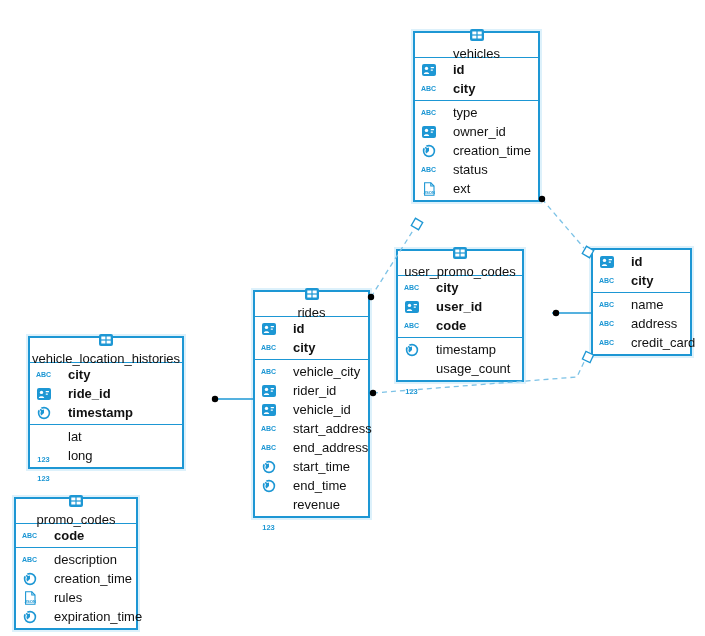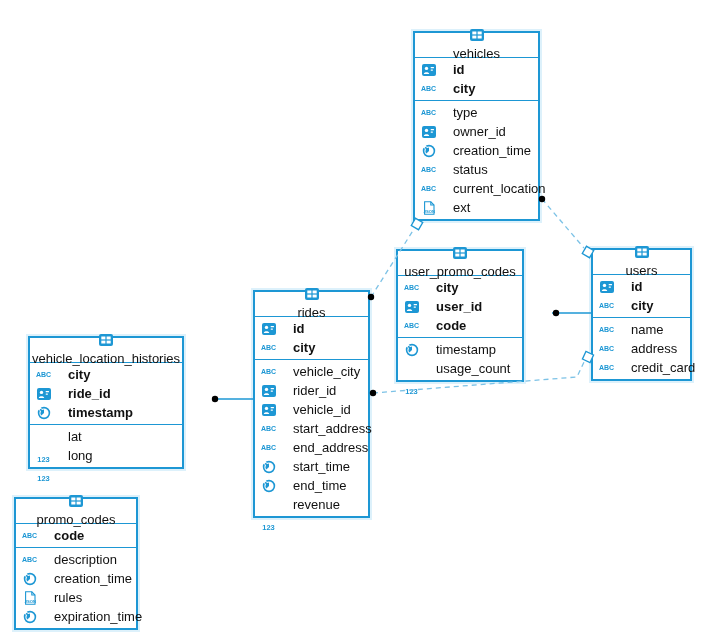--- a/index.html
+++ b/index.html
@@ -108,24 +108,20 @@
               <use href="#i-clock"></use>
             </svg>
           </span>
         <span class="fname">creation_time</span>
       </div>
       <div class="row">
         <span class="tglyph">ABC</span>
         <span class="fname">status</span>
       </div>
       <div class="row">
-        <span class="tglyph">ABC</span>
-        <span class="fname">current_location</span>
-      </div>
-      <div class="row">
         <span class="islot">
             <svg width="14" height="14">
               <use href="#i-json"></use>
             </svg>
           </span>
         <span class="fname">ext</span>
       </div>
     </div>
   </div>
 
@@ -166,28 +162,20 @@
         <span class="fname">timestamp</span>
       </div>
       <div class="row">
         <span class="tglyph num">123</span>
         <span class="fname">usage_count</span>
       </div>
     </div>
   </div>
 
   <div class="entity" style="left:591px;top:248px;width:101px">
-    <div class="thead">
-      <span class="islot">
-          <svg width="14" height="12">
-            <use href="#i-table"></use>
-          </svg>
-        </span>
-      <span class="tname">users</span>
-    </div>
     <div class="sec pk">
       <div class="row pk">
         <span class="islot">
             <svg width="14" height="12">
               <use href="#i-uuid"></use>
             </svg>
           </span>
         <span class="fname">id</span>
       </div>
       <div class="row pk">

